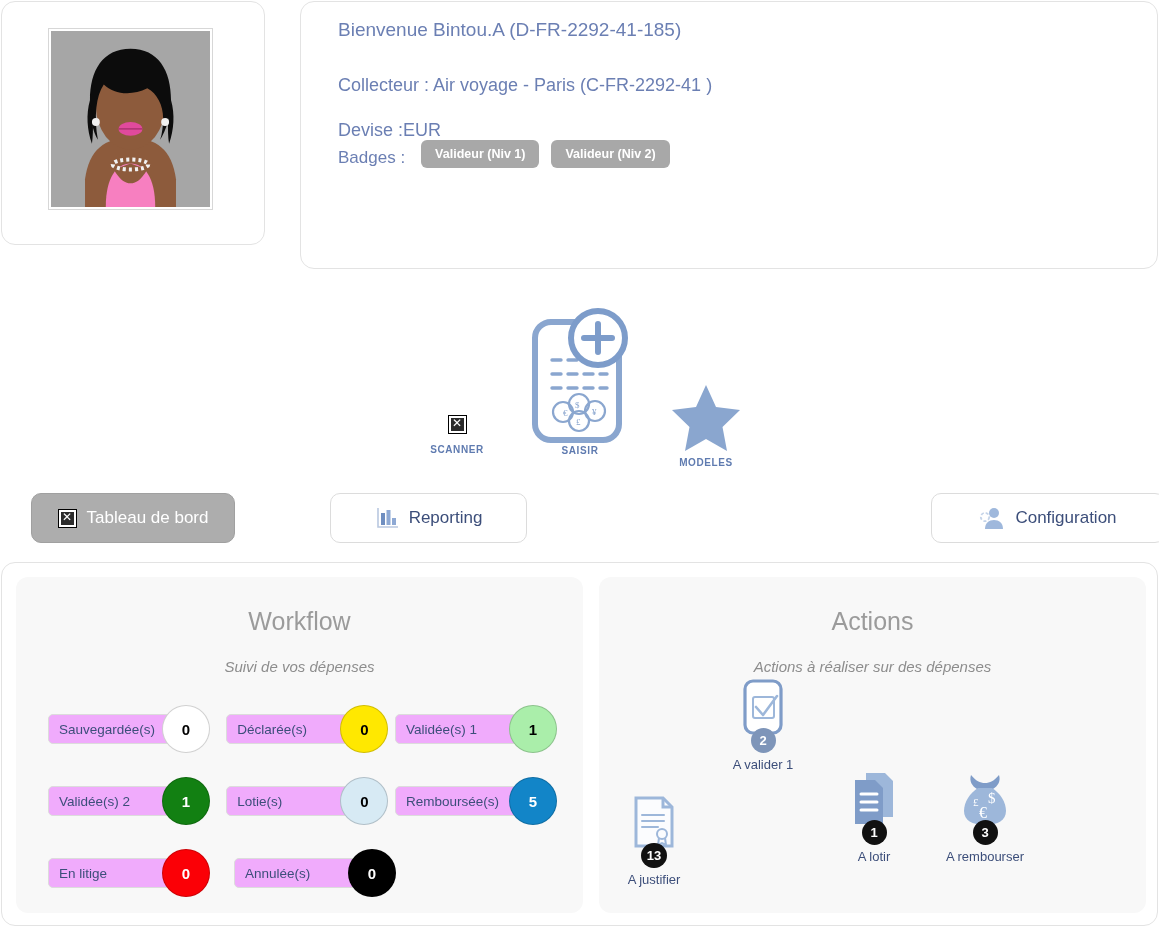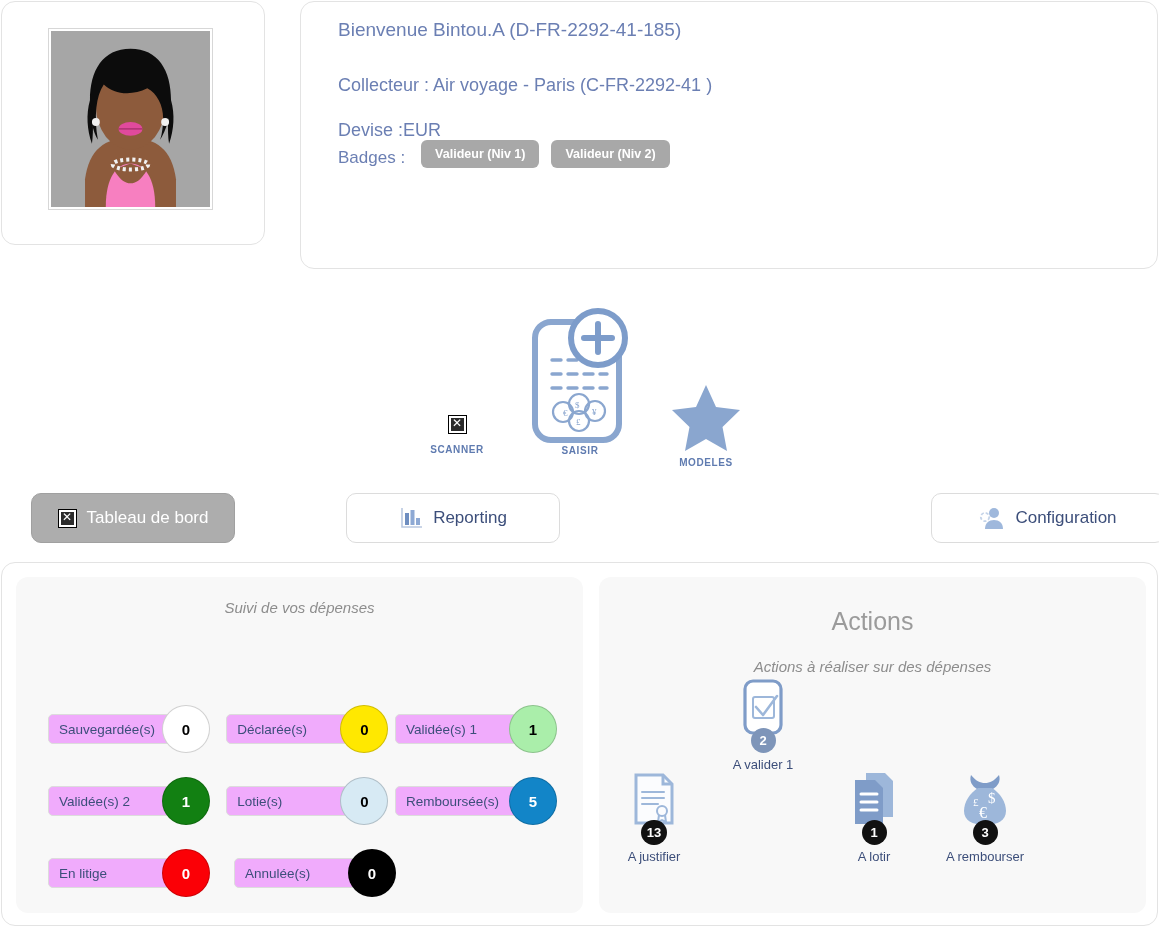--- a/index.html
+++ b/index.html
@@ -89,21 +89,21 @@
     position: absolute; height: 50px;
     border: 1px solid #dcdcdc; border-radius: 10px;
     background: #ffffff; color: #3c4e7a;
     display: flex; align-items: center; justify-content: center;
     gap: 10px; font-size: 17px; cursor: pointer;
   }
   .nav-btn.active {
     background: #adadad; border-color: #a0a0a0; color: #ffffff;
   }
   #nav-dashboard { left: 31px; top: 493px; width: 204px; align-items: center; }
-  #nav-reporting { left: 346px; top: 493px; width: 214px; align-items: center; }
+  #nav-reporting { left: 330px; top: 493px; width: 197px; align-items: center; }
   #nav-config    { left: 931px; top: 493px; width: 234px; }
 
   
   #bottom-shell {
     position: absolute; left: 1px; top: 562px;
     width: 1157px; height: 364px;
     background: #ffffff; border: 1px solid #e3e3e3; border-radius: 14px;
   }
   .panel {
     position: absolute; top: 14px; height: 336px;
@@ -154,21 +154,21 @@
   .action-badge {
     display: inline-flex; align-items: center; justify-content: center;
     min-width: 25px; height: 25px; padding: 0 6px;
     border-radius: 13px; color: #ffffff;
     font-size: 13px; font-weight: bold;
     position: relative; top: -8px;
   }
   .action-label { line-height: 1.25; margin-top: -4px; }
 
   #act-valider    { left: 708px; top: 678px; }
-  #act-justifier  { left: 599px; top: 770px; }
+  #act-justifier  { left: 599px; top: 793px; }
   #act-lotir      { left: 819px; top: 770px; }
   #act-rembourser { left: 930px; top: 770px; }
 
   .svg-ic { display: block; margin: 0 auto; }
 </style>
 </head>
 <body>
 
 <div class="page">
 
@@ -266,20 +266,21 @@
       <circle cx="15" cy="8" r="5" fill="#9fb8dc"></circle>
       <path d="M6 24c0-6 4-9 9-9s9 3 9 9z" fill="#9fb8dc"></path>
       <circle cx="6" cy="12" r="4.2" fill="none" stroke="#c5d4e9" stroke-width="1.8" stroke-dasharray="3 2"></circle>
     </svg>
     <span>Configuration</span>
   </div>
 
   <div id="bottom-shell">
 
     <div class="panel" id="panel-workflow">
+      <div class="panel-title">Workflow</div>
       <div class="panel-sub">Suivi de vos dépenses</div>
 
       <div id="wf-grid">
 
         <div class="wf-row">
           <div class="wf-item" style="width:186px">
             <div class="wf-box">Sauvegardée(s)</div>
             <div class="wf-circle" style="background: rgb(255, 255, 255); color: rgb(0, 0, 0);">0</div>
           </div>
           <div class="wf-item" style="width:176px">

